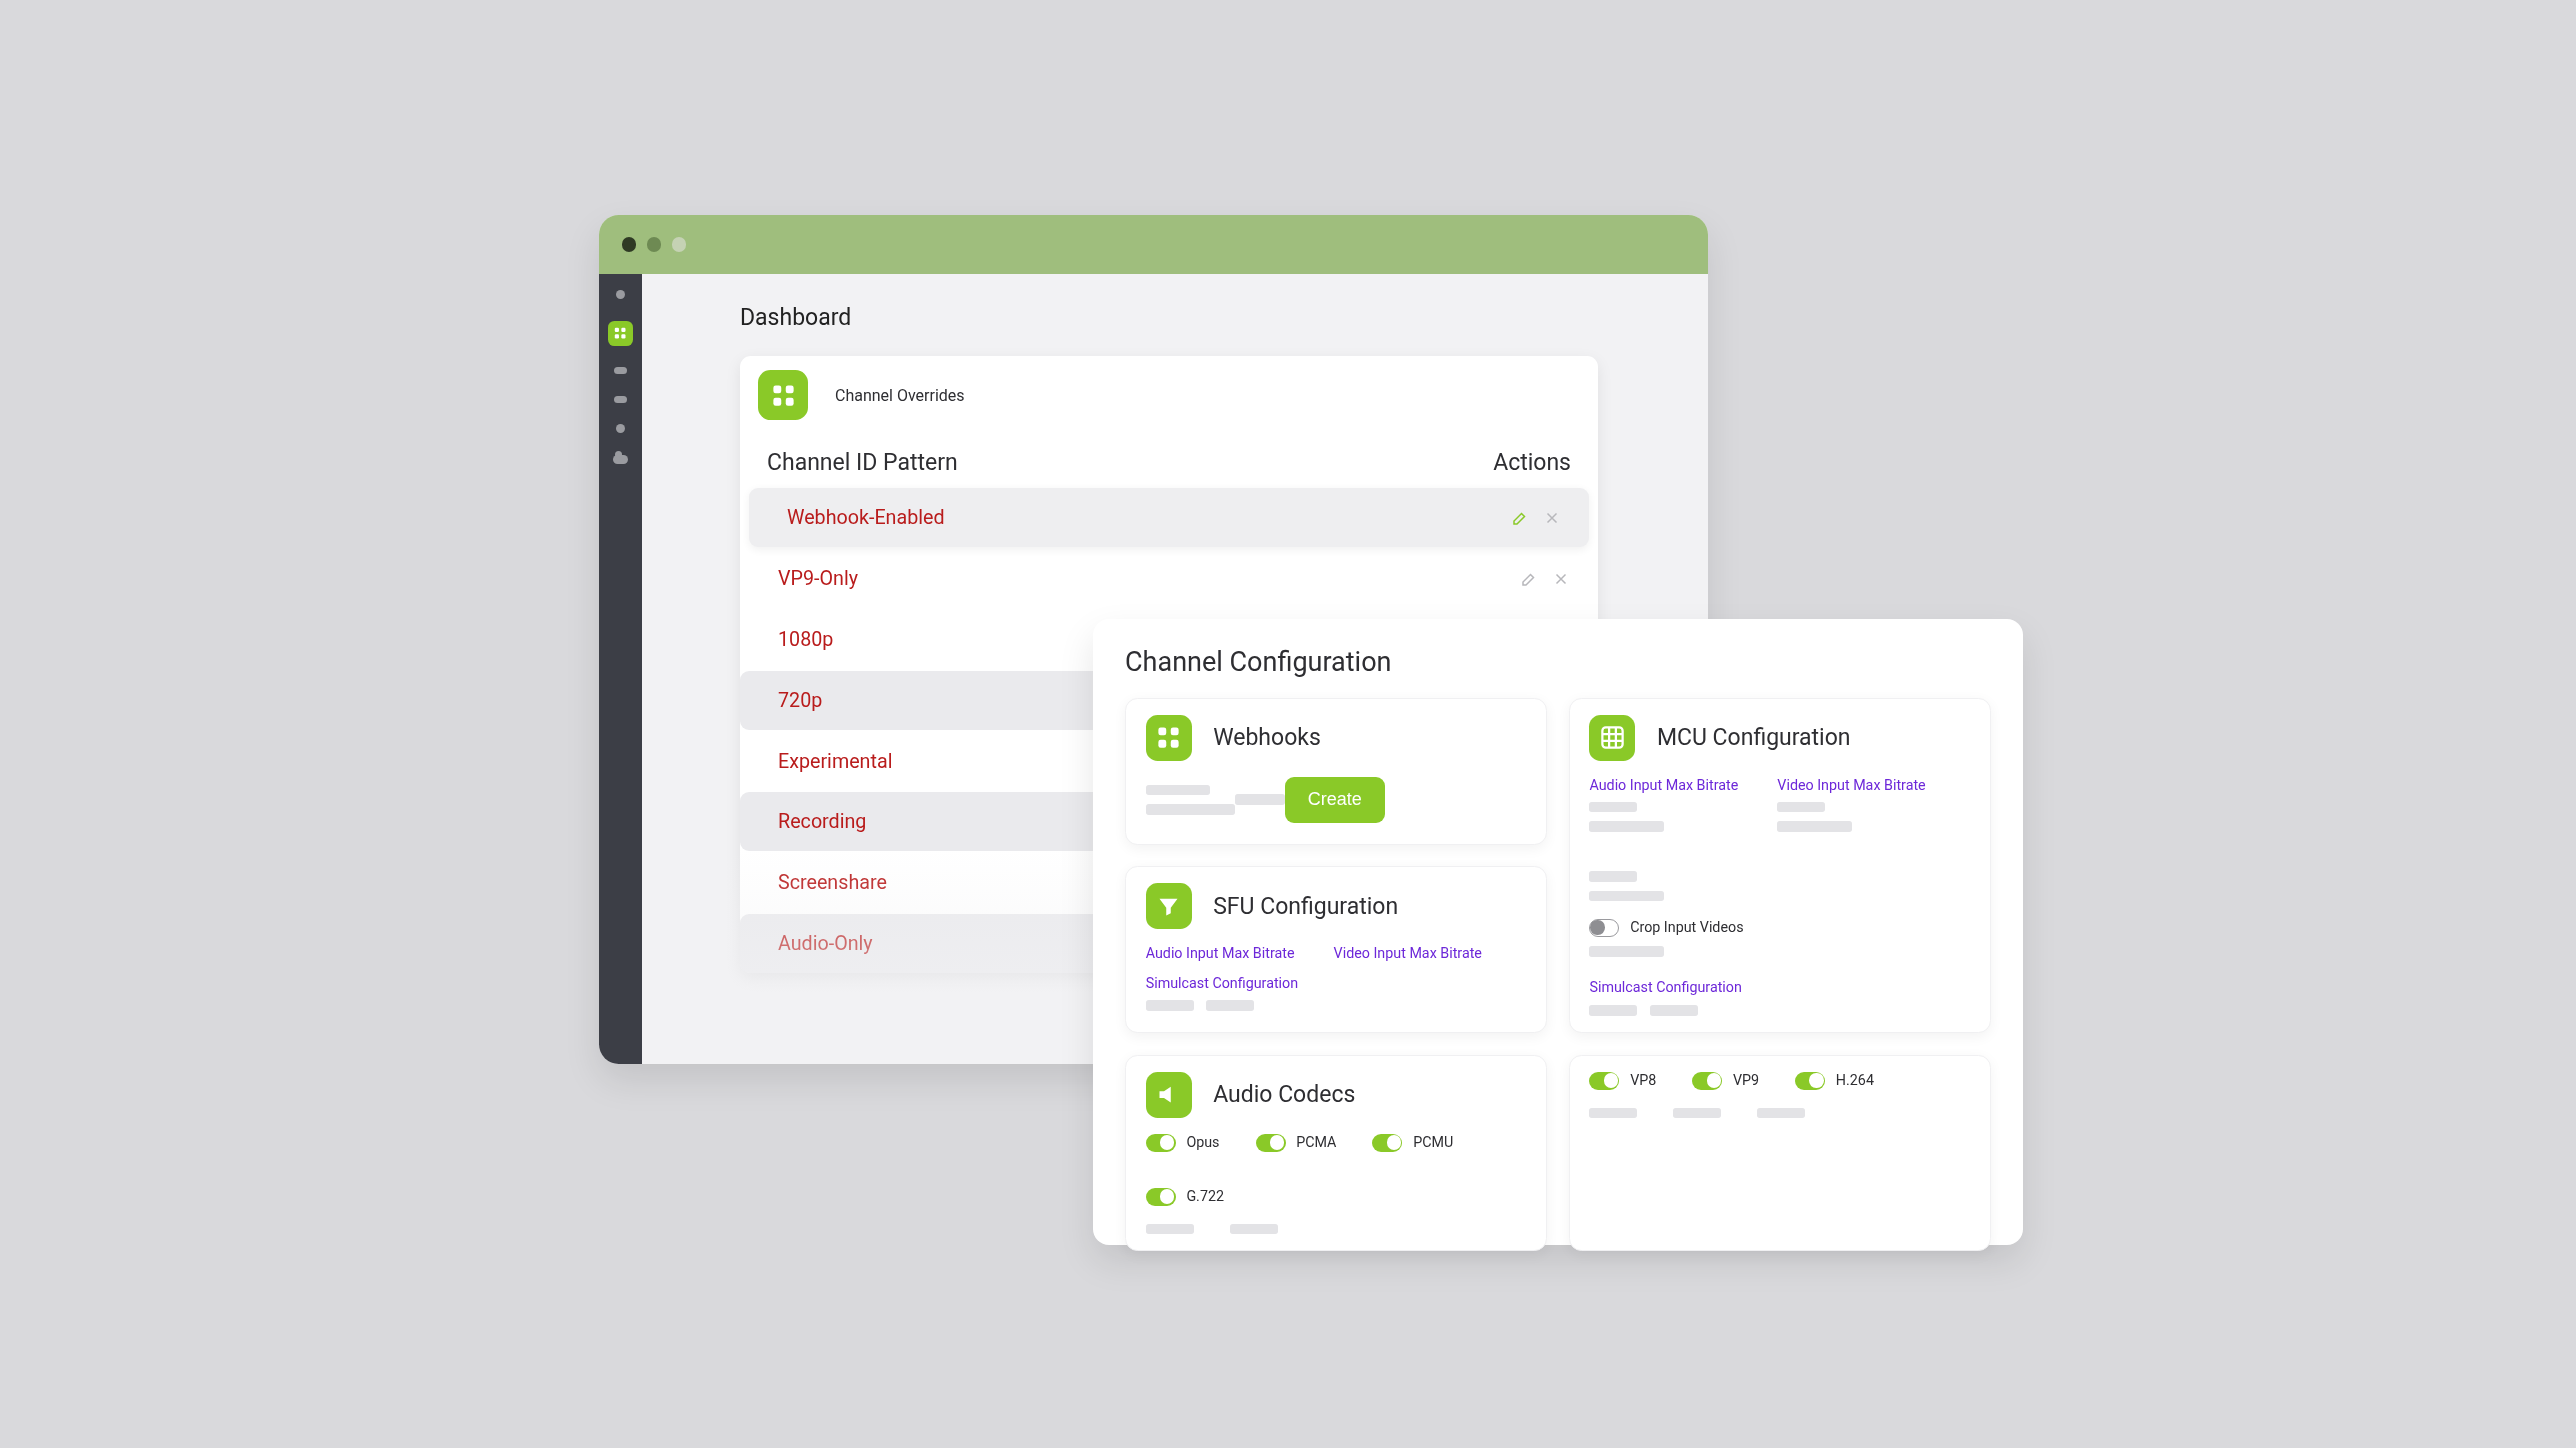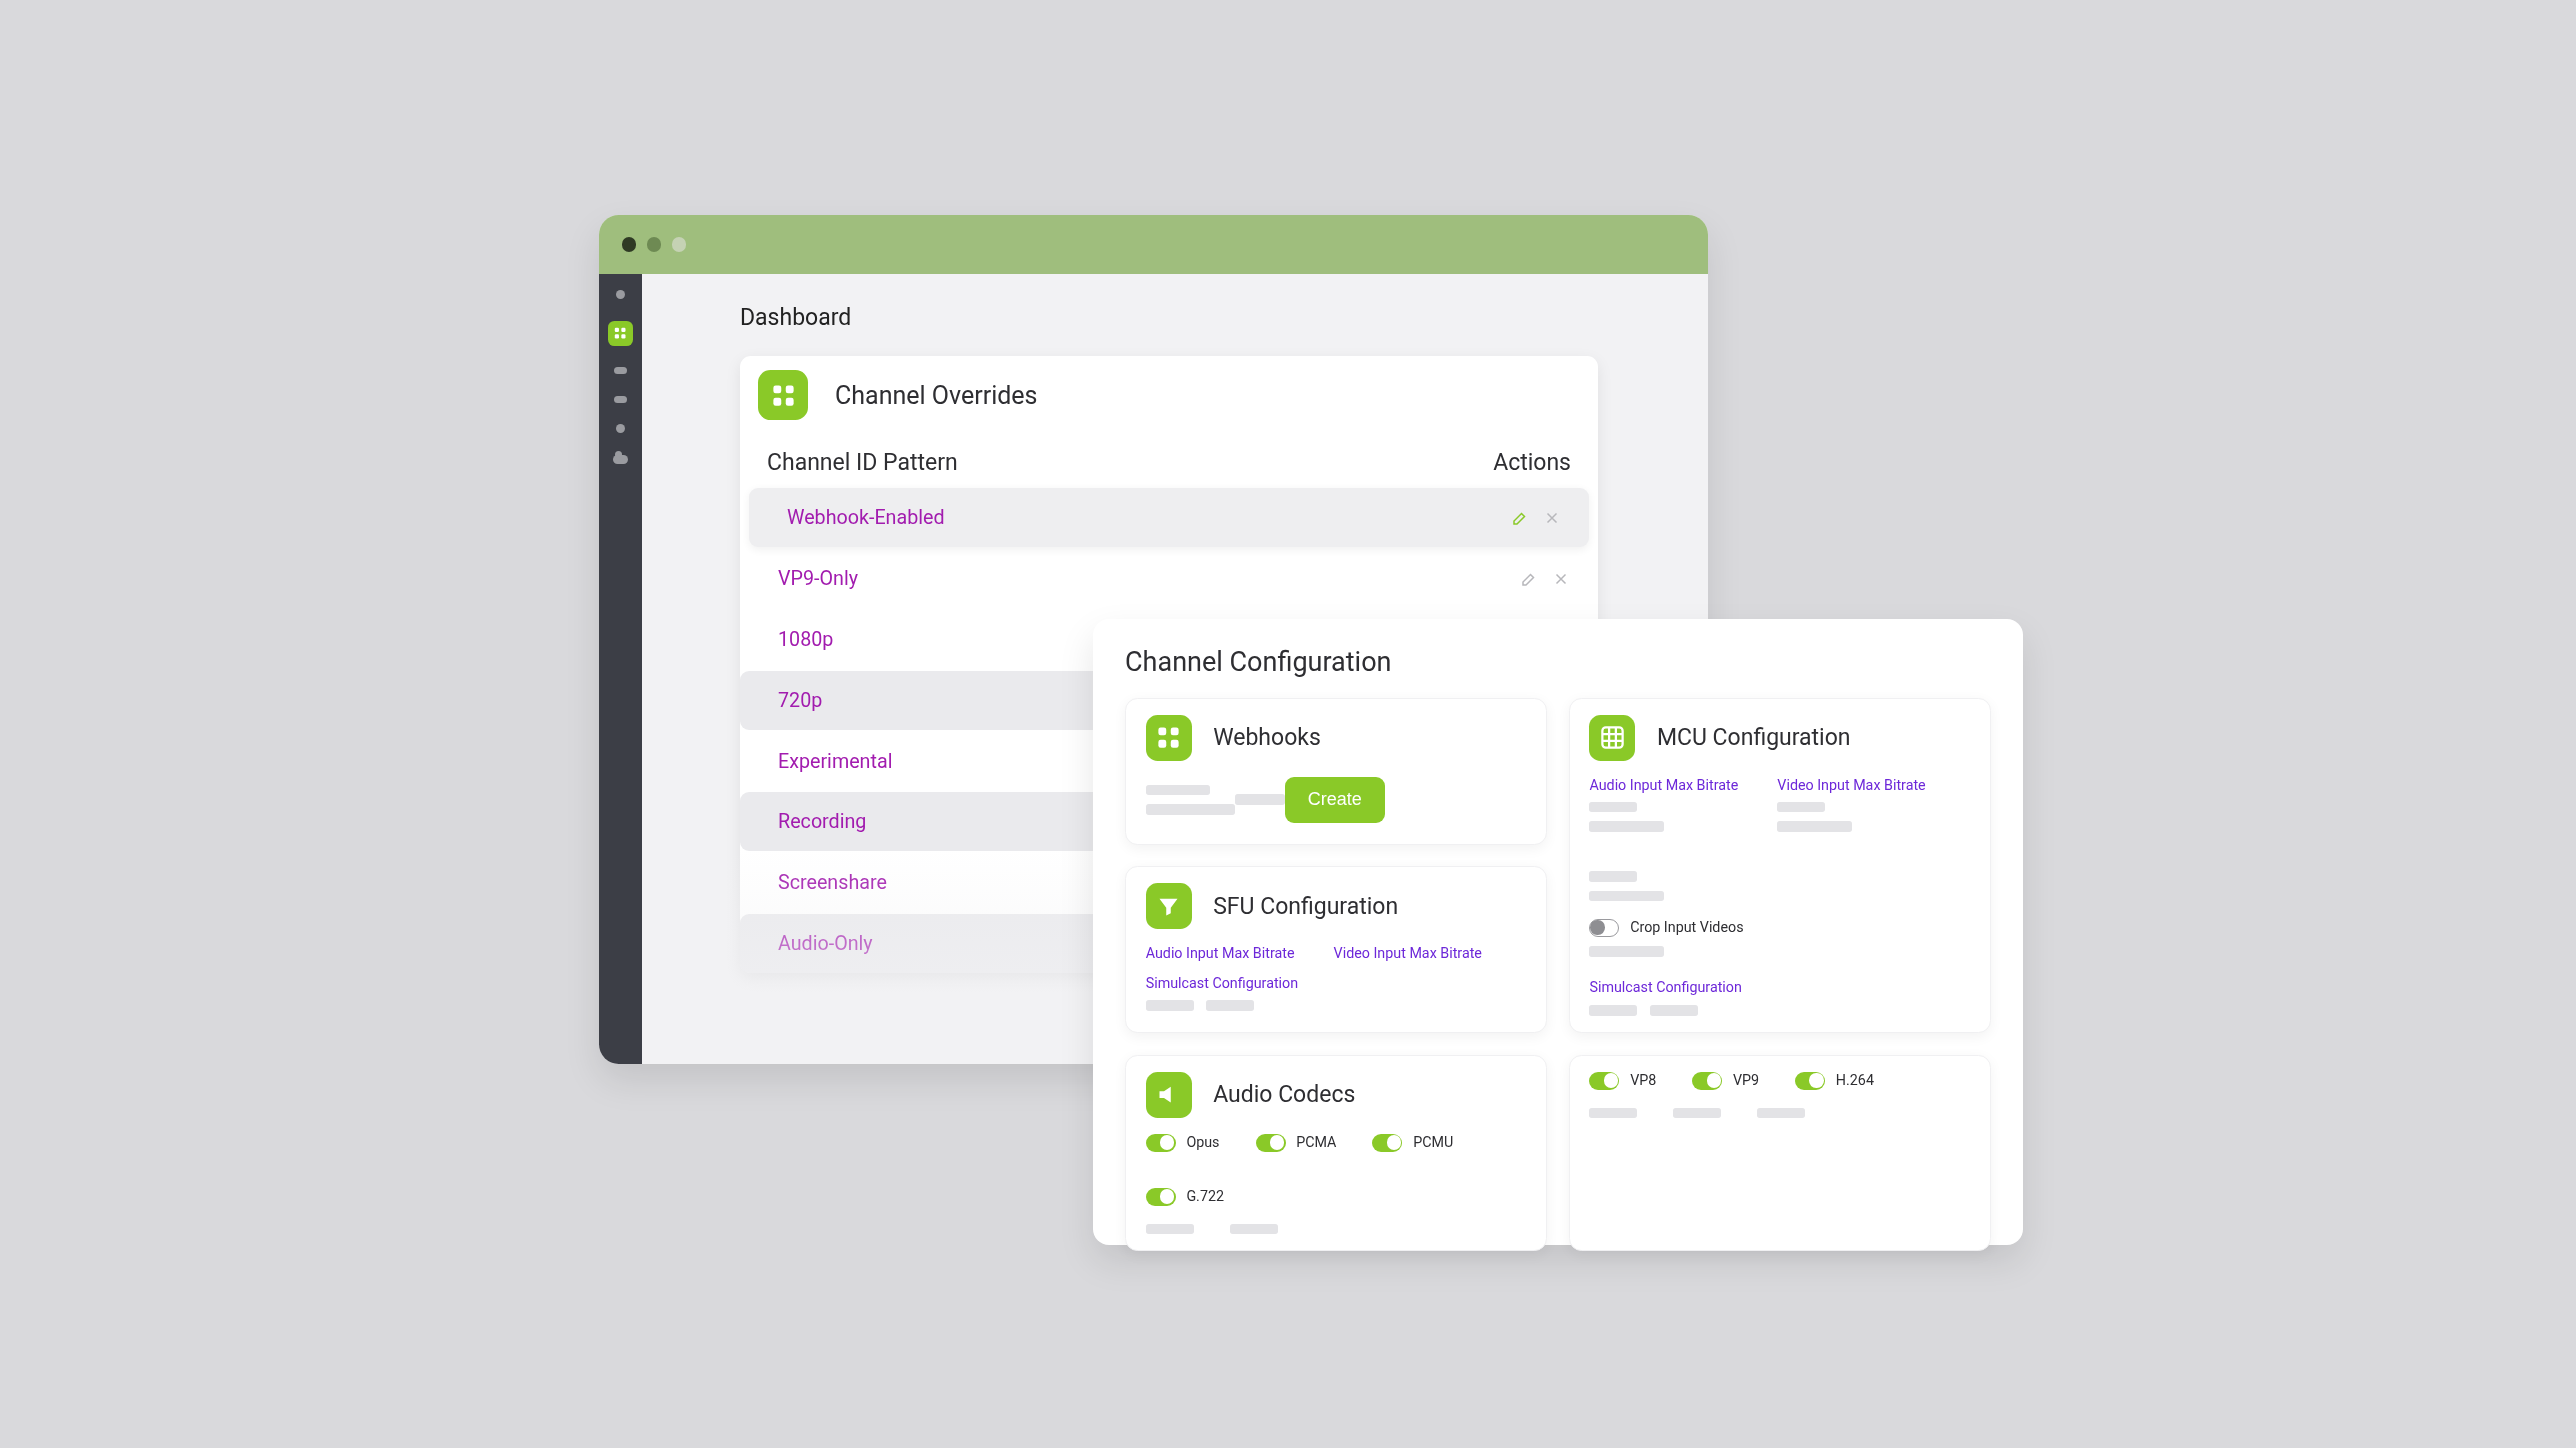--- a/index.html
+++ b/index.html
@@ -60,27 +60,27 @@
 .content{flex:1;padding:30px 63px 0 98px;position:relative}
 .pg-title{font-size:23px;font-weight:400;color:#222;margin-bottom:25px}
 
 .panel{
   background:var(--card);border-radius:10.7px;width:858px;
   box-shadow:var(--shadow-sm);
 }
 .panel-head{display:flex;align-items:center;gap:27px;padding:14.3px 18px 7.2px 18px}
 .icon-sq{width:50px;height:50px;border-radius:12.5px;background:var(--green);display:flex;align-items:center;justify-content:center}
 .icon-sq svg{width:27px;height:27px}
-.panel-title{font-size:25px;font-weight:400}
+.panel-title{font-size:16px;font-weight:400}
 
 .col-heads{display:flex;justify-content:space-between;padding:21.5px 27px 12.5px 27px;font-size:23px}
 .rows{}
 .row{
   height:59px;display:flex;align-items:center;justify-content:space-between;
-  padding:0 27px 0 38px;font-size:19.7px;color:#a21caf;border-radius:9px;margin:0 0 1.8px 0;
+  padding:0 27px 0 38px;font-size:19.7px;color:#b91c1c;border-radius:9px;margin:0 0 1.8px 0;
 }
 .row.striped{background:var(--row-alt)}
 .row.selected{background:#eeeef0;box-shadow:0 2.7px 9px rgba(0,0,0,.06);margin:0 9px 1.8px 9px;border-radius:9px}
 .row-actions{display:flex;gap:12.5px;align-items:center}
 .ic-btn{width:19.7px;height:19.7px;display:flex;align-items:center;justify-content:center;cursor:pointer}
 .ic-btn svg{width:18px;height:18px}
 .ic-muted svg *{stroke:#b7b7bb}
 .ic-green svg *{stroke:var(--green)}
 
 

